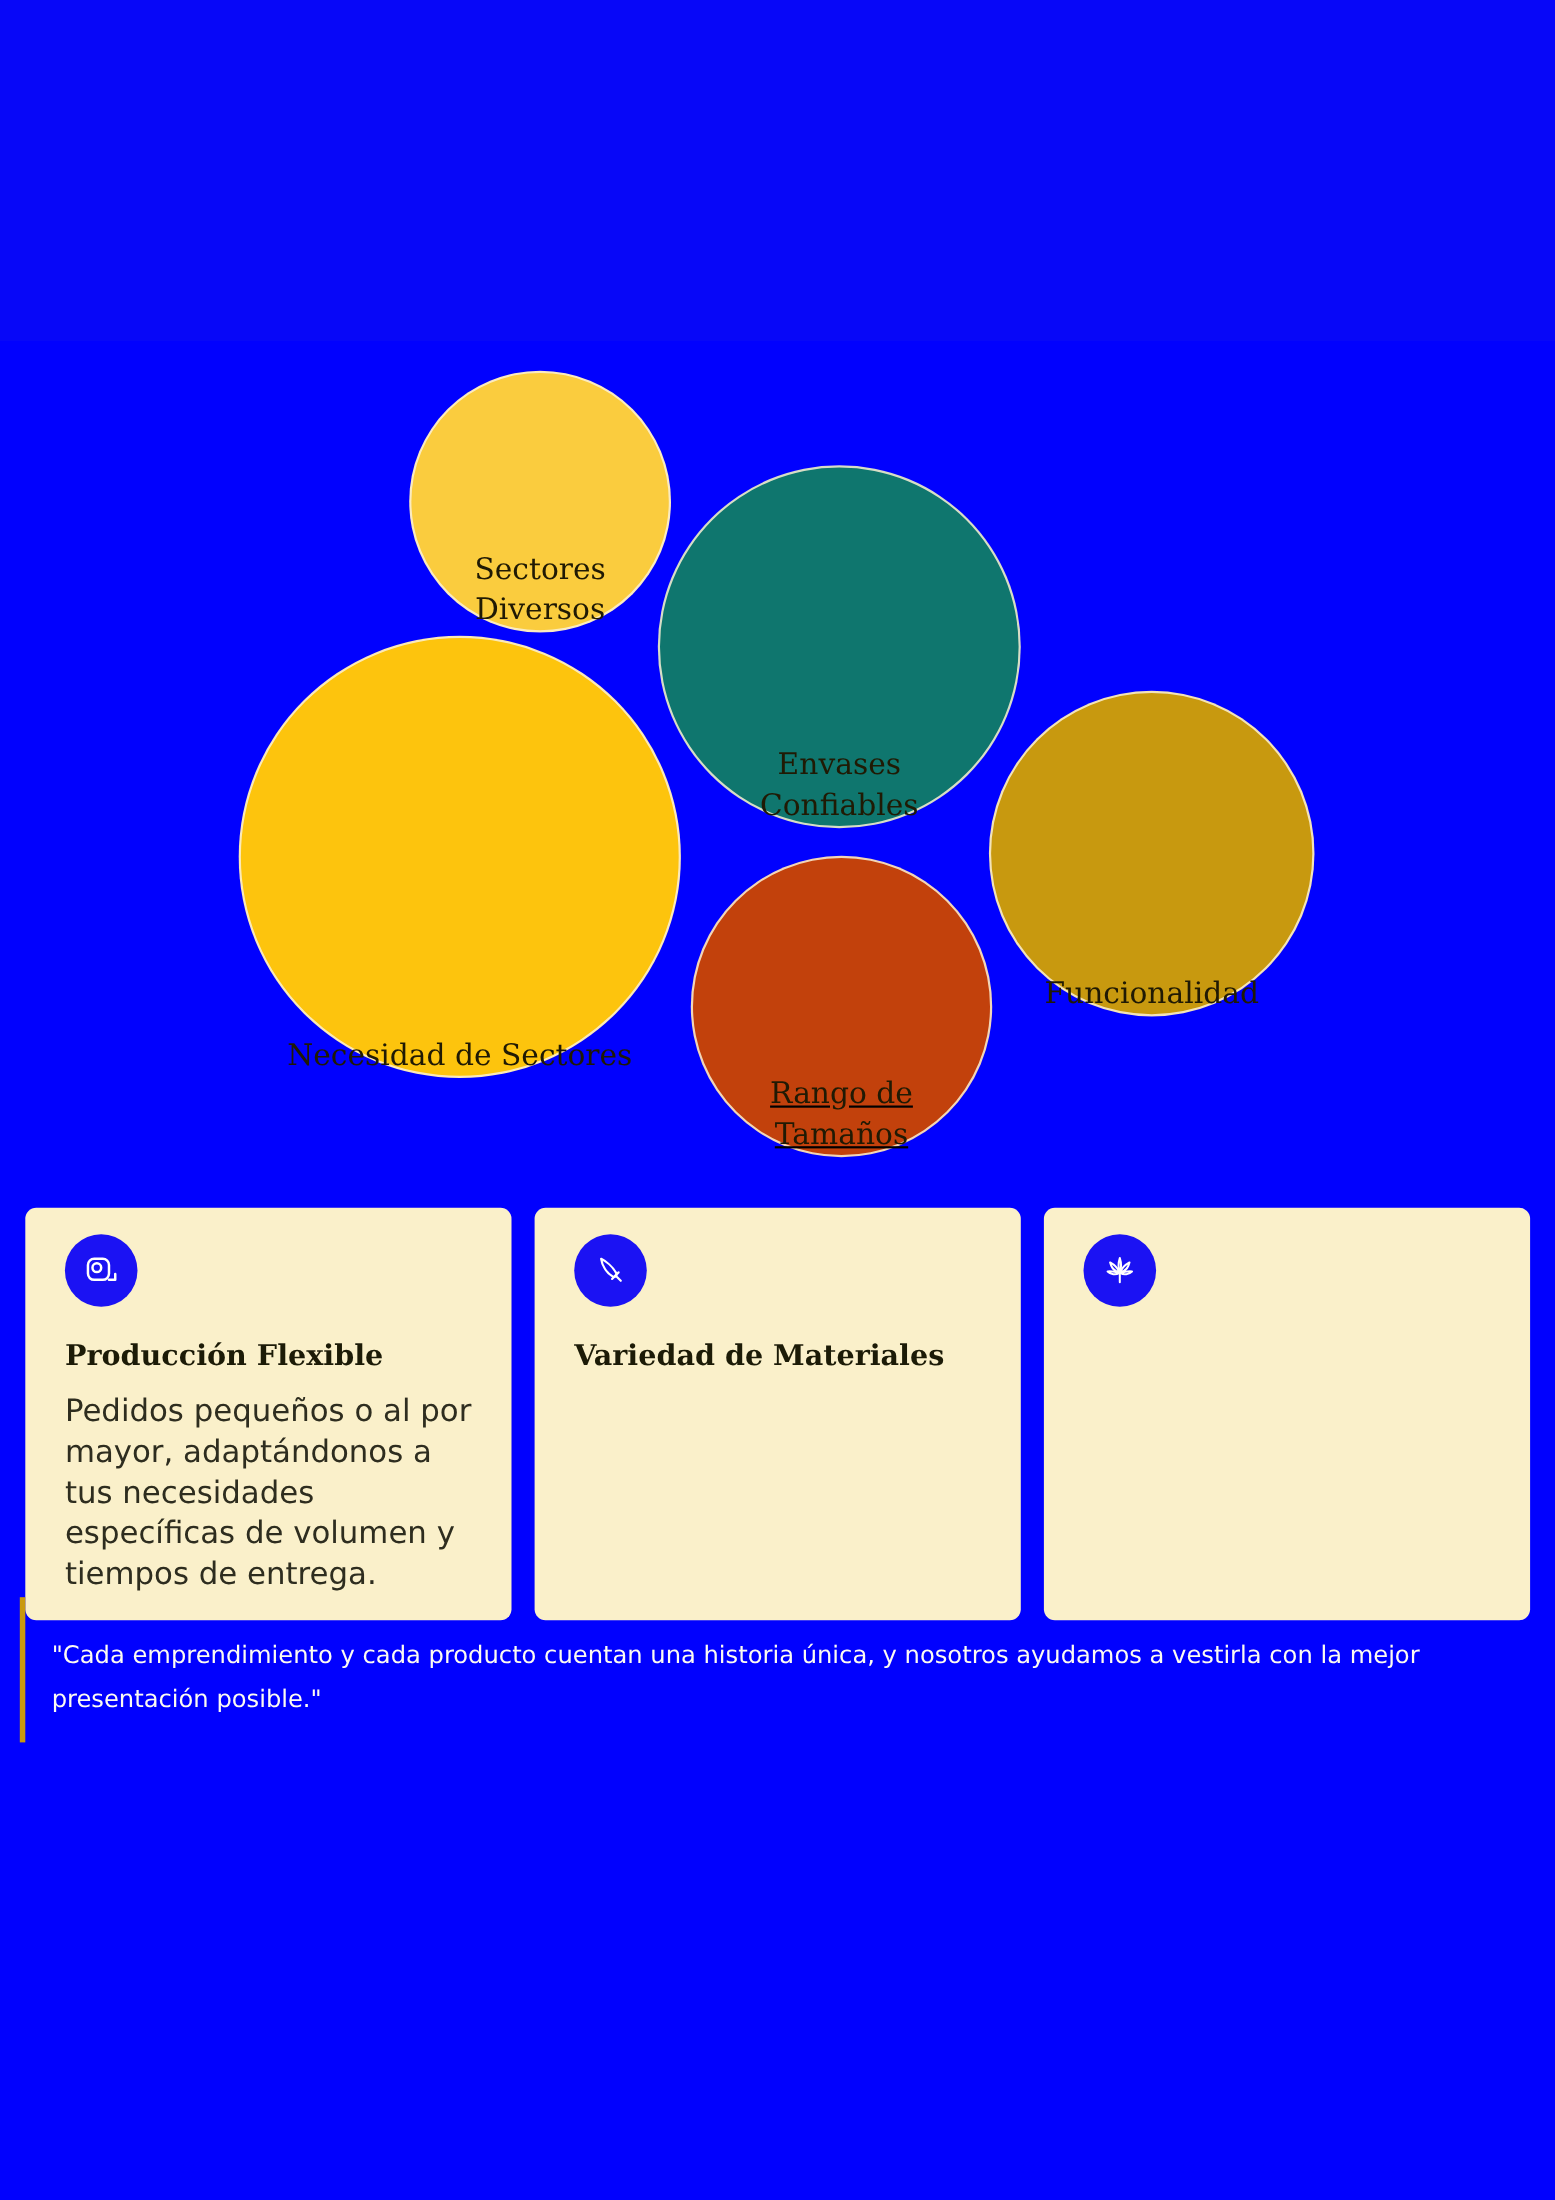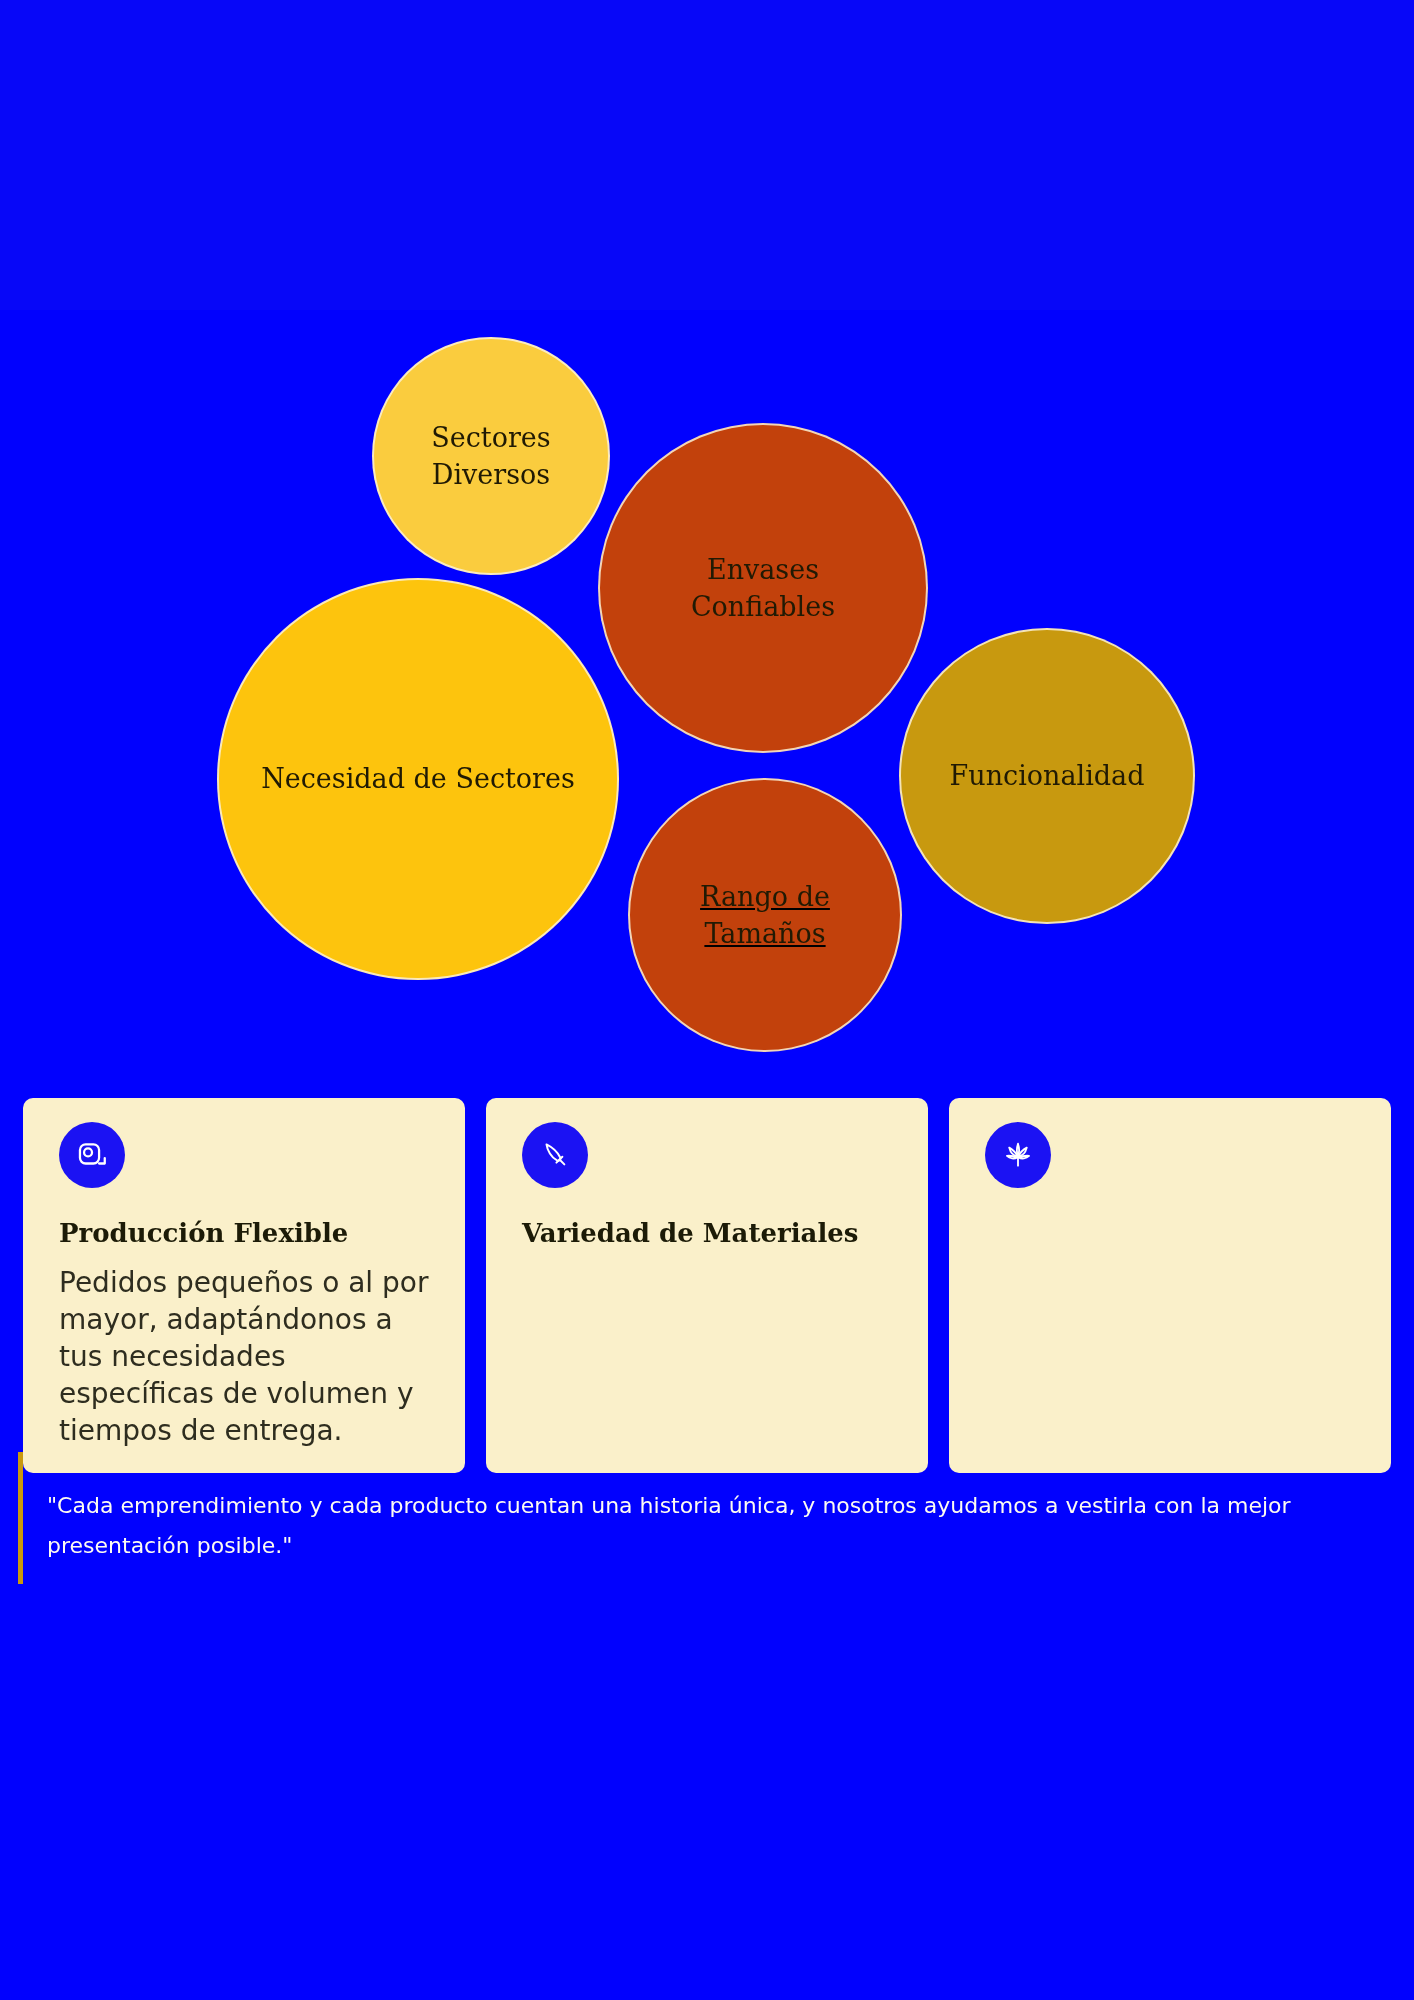--- a/index.html
+++ b/index.html
@@ -15,21 +15,21 @@
   .hero-band {
     position: absolute; top: 0; left: 0; right: 0; height: 310px;
     background: #0707F8;
   }
 
   
   .bubble {
     position: absolute;
     border-radius: 50%;
     border: 2px solid rgba(250, 240, 214, 0.85);
-    display: flex; align-items: center; justify-content: center;
+    display: flex; align-items: flex-end; justify-content: center;
     text-align: center;
     box-sizing: border-box;
   }
   .bubble span {
     font-family: "DejaVu Serif", "Liberation Serif", serif;
     font-weight: 500;
     font-size: 27px;
     line-height: 1.38;
     color: #201A04;
     display: block;
@@ -94,21 +94,21 @@
 <body>
 
 <div class="page">
 
   <div class="hero-band"></div>
 
   <div class="bubble-map">
     <div class="bubble b1" style="background-color: rgb(250, 204, 62);">
       <span>Sectores Diversos</span>
     </div>
-    <div class="bubble b2" style="background-color: #c2410c;">
+    <div class="bubble b2" style="background-color: #0f766e;">
       <span>Envases Confiables</span>
     </div>
     <div class="bubble b3" style="background-color: rgb(253, 196, 13);">
       <span>Necesidad de Sectores</span>
     </div>
     <div class="bubble b4" style="background-color: rgb(200, 153, 15);">
       <span>Funcionalidad</span>
     </div>
     <div class="bubble b5" style="background-color: #c2410c; text-decoration: underline;">
       <span>Rango de Tamaños</span>

